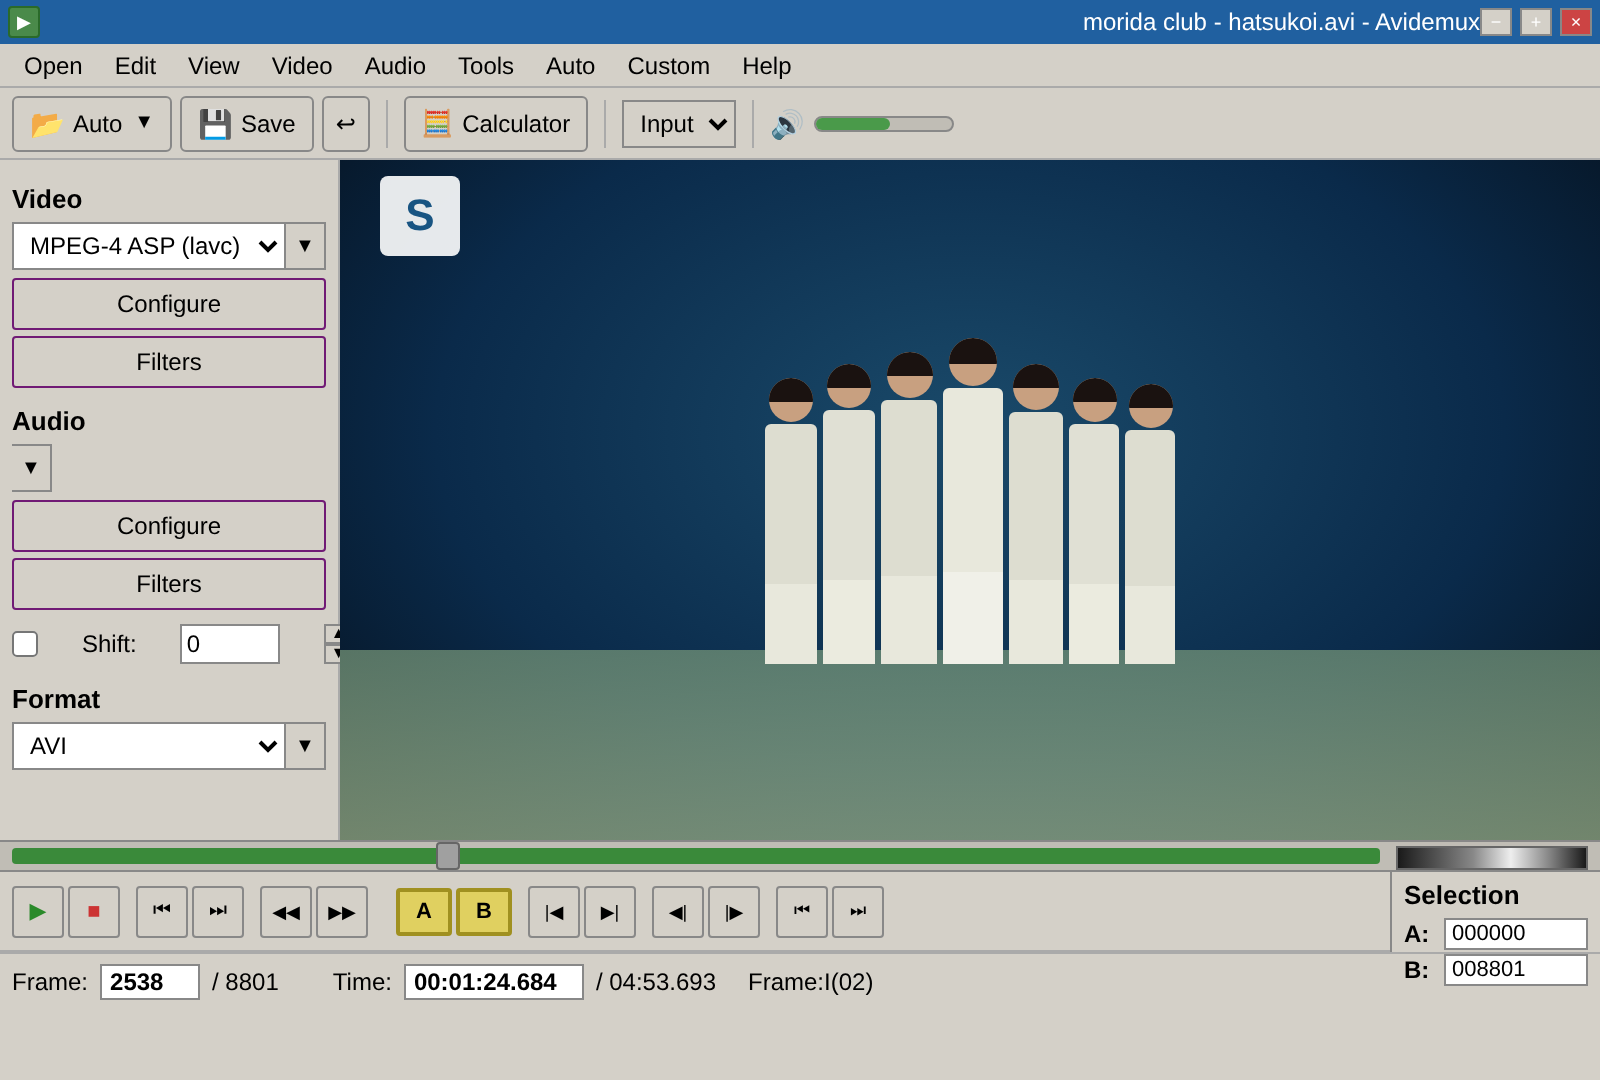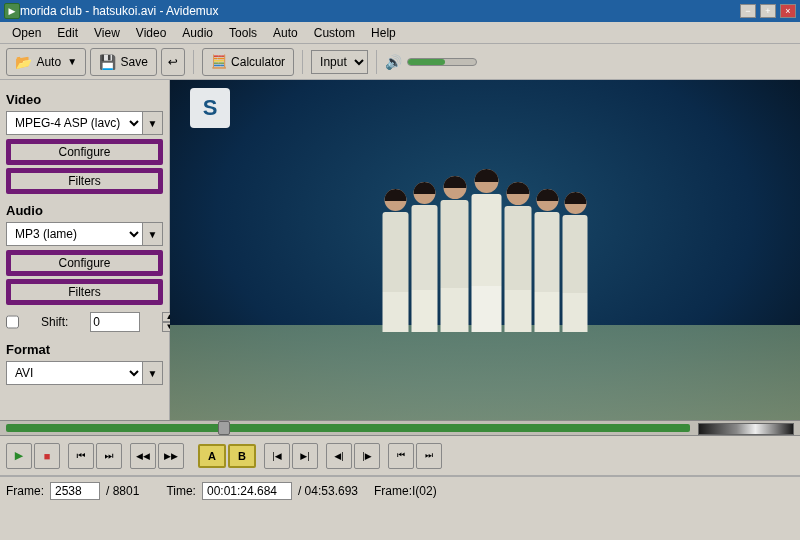--- a/index.html
+++ b/index.html
@@ -17,21 +17,21 @@
       background: #2060a0;
       color: white;
       height: 22px;
       display: flex;
       align-items: center;
       justify-content: space-between;
       padding: 0 4px;
     }
     #title-bar .title {
       flex: 1;
-      text-align: left;
+      text-align: right;
       font-size: 12px;
     }
     #title-bar .win-controls {
       display: flex;
       gap: 4px;
     }
     #title-bar .win-btn {
       width: 16px;
       height: 14px;
       background: #d4d0c8;
@@ -146,21 +146,21 @@
       display: flex;
       align-items: center;
       justify-content: center;
       cursor: pointer;
       font-size: 10px;
     }
     .panel-btn {
       width: 100%;
       height: 26px;
       background: #d4d0c8;
-      border: 5px solid #701a75;
+      border: 1px solid #701a75;
       border-radius: 2px;
       cursor: pointer;
       font-size: 12px;
       margin-bottom: 3px;
     }
     .shift-row {
       display: flex;
       align-items: center;
       gap: 22px;
       margin-top: 4px;
@@ -323,20 +323,21 @@
       font-size: 12px;
       border-top: 1px solid #aaa;
     }
     .frame-label { font-size: 12px; text-align: center; }
     .frame-value {
       background: white;
       border: 1px solid #888;
       padding: 1px 4px;
       min-width: 50px;
       font-size: 12px;
+      font-weight: bold;
     }
     
     #selection-panel {
       position: absolute;
       right: 0;
       top: 0;
       width: 105px;
       background: #d4d0c8;
       border-left: 1px solid #888;
       padding: 4px 6px;
@@ -442,23 +443,20 @@
         <option>MPEG-4 ASP (lavc)</option>
       </select>
       <div class="dropdown-arrow">▼</div>
     </div>
     <button class="panel-btn">Configure</button>
     <button class="panel-btn">Filters</button>
 
     
     <div class="section-label">Audio</div>
     <div class="dropdown-row">
-      <select class="codec-select">
-        <option>MP3 (lame)</option>
-      </select>
       <div class="dropdown-arrow">▼</div>
     </div>
     <button class="panel-btn">Configure</button>
     <button class="panel-btn">Filters</button>
 
     <div class="shift-row">
       <input type="checkbox" class="shift-checkbox" style="">
       <label>Shift:</label>
       <input type="text" class="shift-input" value="0" style="">
       <div class="shift-spinner">
@@ -586,20 +584,31 @@
     <div class="transport-group">
       <div class="transport-btn" style="font-size:9px;">◀|</div>
       <div class="transport-btn" style="font-size:9px;">|▶</div>
     </div>
     <div class="transport-group">
       <div class="transport-btn" style="font-size:9px;">⏮</div>
       <div class="transport-btn" style="font-size:9px;">⏭</div>
     </div>
   </div>
 
+  <div id="selection-panel" style="width:105px;background:#d4d0c8;border-left:1px solid #888;padding:4px 6px;">
+    <div class="sel-title">Selection</div>
+    <div class="sel-row">
+      <span class="sel-label">A:</span>
+      <span class="sel-value">000000</span>
+    </div>
+    <div class="sel-row">
+      <span class="sel-label">B:</span>
+      <span class="sel-value">008801</span>
+    </div>
+  </div>
 </div>
 
 <div id="frame-info">
   <span class="frame-label">Frame:</span>
   <span class="frame-value">2538</span>
   <span>/ 8801</span>
   <span class="frame-label" style="margin-left:21px;">Time:</span>
   <span class="frame-value" style="min-width:90px;">00:01:24.684</span>
   <span>/ 04:53.693</span>
   <span style="margin-left:10px;">Frame:I(02)</span>

